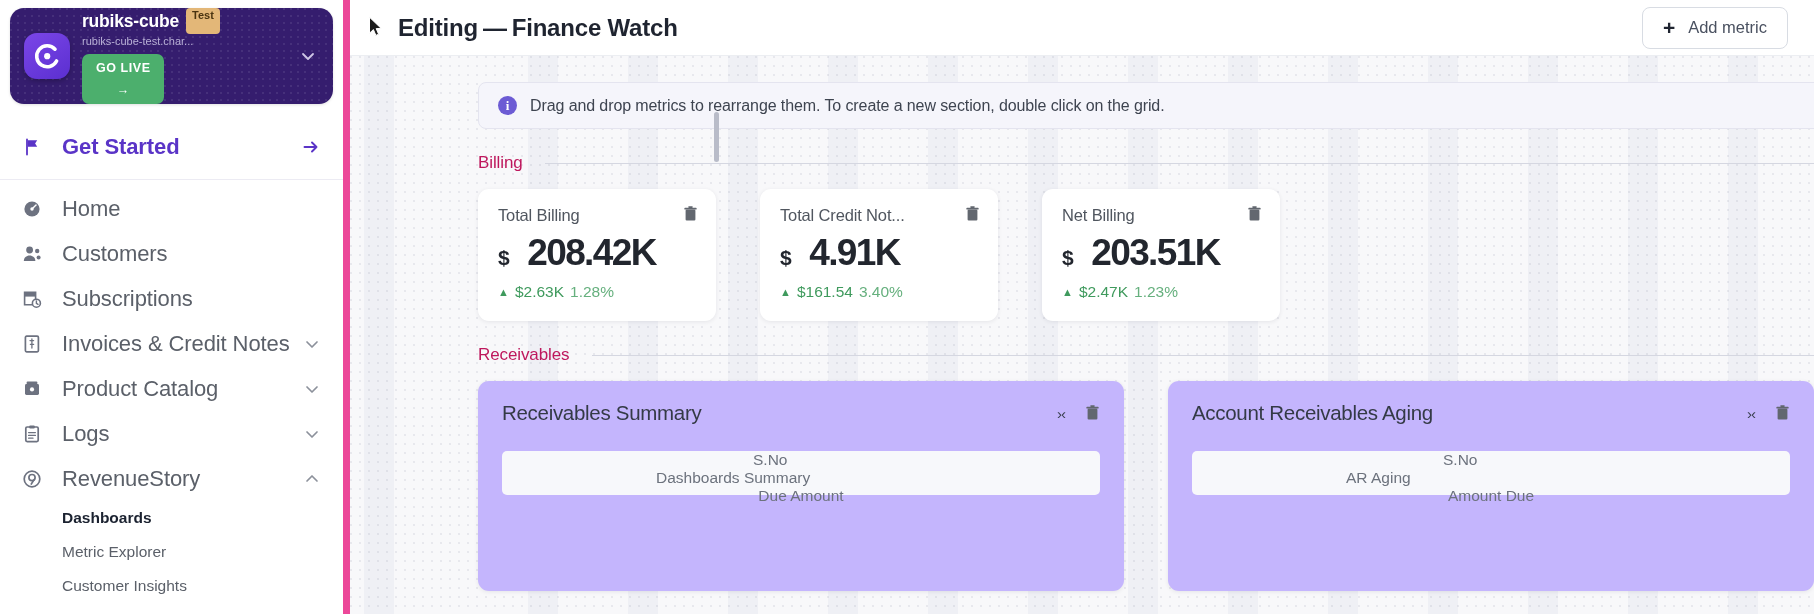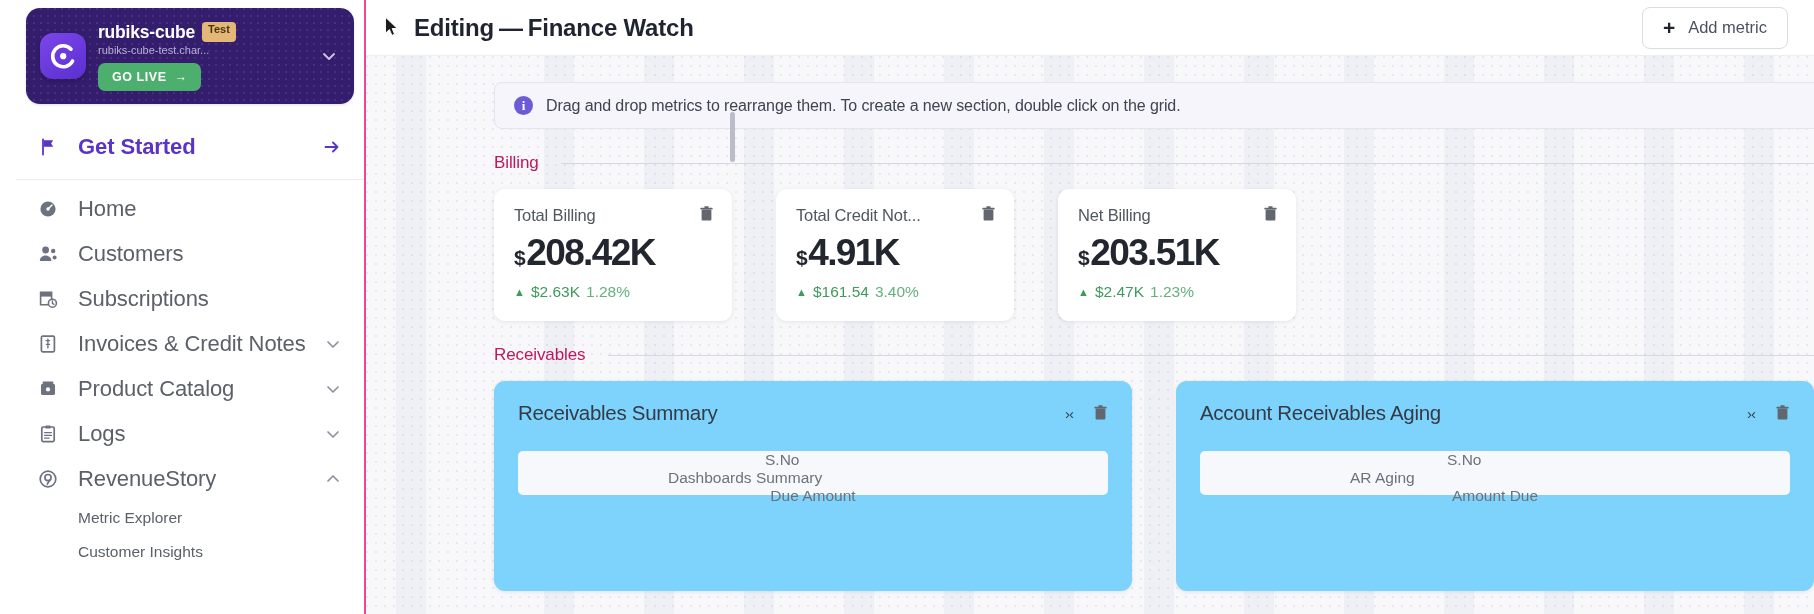--- a/index.html
+++ b/index.html
@@ -10,25 +10,24 @@
     font-family: "Liberation Sans", sans-serif;
     -webkit-font-smoothing: antialiased;
   }
 
   .app { position: relative; width: 1814px; height: 614px; display: flex; }
 
   
   .sidebar {
     width: 350px; height: 614px;
     background: #ffffff;
-    border-right: 2px solid #ec4899;
+    border-right: 7px solid #ec4899;
     position: relative;
     flex: 0 0 350px;
     overflow: hidden;
-    margin-left: 16px;
   }
 
   .workspace-card {
     margin: 8px 10px 0 10px;
     height: 96px;
     border-radius: 14px;
     background: #351d6e;
     background-image:
        radial-gradient(circle at 1px 1px, rgba(255,255,255,0.085) 1px, transparent 0);
     background-size: 7px 7px;
@@ -48,36 +47,37 @@
   }
   .ws-text { margin-left: 12px; flex: 1; min-width: 0; }
   .ws-title-row { display: flex; align-items: center; gap: 7px; }
   .ws-name {
     color: #ffffff; font-size: 17.5px; font-weight: bold;
     letter-spacing: -0.2px; white-space: nowrap;
   }
   .ws-badge {
     background: #e3b778; color: #4a3410;
     font-size: 11px; font-weight: bold;
-    padding: 1px 6px 6px 6px; border-radius: 4px;
+    padding: 1px 6px 12px 6px; border-radius: 4px;
     line-height: 1.25;
   }
   .ws-domain {
     color: #b9b0d6; font-size: 11px; margin-top: 1px;
     white-space: nowrap; overflow: hidden; text-overflow: ellipsis;
   }
   .golive {
     margin-top: 7px;
     display: inline-flex; align-items: center; gap: 8px;
     background: #4caf6d; color: #ffffff;
     border: none; border-radius: 7px;
     font-size: 12.5px; font-weight: bold; letter-spacing: 0.55px;
     padding: 7px 13px 7px 14px;
     cursor: pointer;
     font-family: "Liberation Sans", sans-serif;
+    flex-direction: column;
   }
   .ws-chevron {
     position: absolute; right: 16px; top: 50%; transform: translateY(-50%);
     color: #cfc7e6; cursor: pointer; line-height: 0;
   }
 
   
   .nav { margin-top: 20px; }
   .nav-row {
     display: flex; align-items: center;
@@ -236,33 +236,33 @@
     white-space: nowrap; overflow: hidden; text-overflow: ellipsis;
     max-width: 170px;
   }
   .mc-trash { margin-left: auto; color: #62676f; line-height: 0; cursor: pointer; }
   .mc-value {
     margin-top: 7px;
     display: flex; align-items: baseline;
     color: #22262e;
   }
   .mc-cur { font-size: 21px; font-weight: bold; letter-spacing: -0.5px; }
-  .mc-num { font-size: 37px; font-weight: bold; letter-spacing: -1.6px; margin-left: 1px; }
+  .mc-num { font-size: 37px; font-weight: bold; letter-spacing: -1.6px; margin-left: 18px; }
   .mc-delta {
     margin-top: 9px;
     display: flex; align-items: center; gap: 6px;
     font-size: 15.5px; color: #3f9a5d;
   }
   .mc-delta .tri { font-size: 11px; line-height: 1; color: #3f9a5d; }
   .mc-delta .pct { color: #66b07e; }
 
   .panels-row { display: flex; gap: 44px; margin-top: 16px; }
   .panel {
     width: 656px;
-    background: #7dd3fc;
+    background: #c4b5fd;
     border-radius: 11px;
     box-shadow: 0 1px 4px rgba(30,35,60,0.09);
     padding: 20px 24px 16px 24px;
     height: 210px;
     overflow: hidden;
   }
   .panel-head { display: flex; align-items: center; }
   .panel-title { font-size: 20.5px; color: #343a46; letter-spacing: -0.3px; white-space: nowrap; }
   .panel-tools { margin-left: auto; display: flex; align-items: center; gap: 20px; }
   .collapse-icon { color: #3a4050; font-size: 15px; letter-spacing: -1px; cursor: pointer; line-height: 1; }
@@ -421,20 +421,21 @@
             </svg>
         </span>
         <span class="nav-label">RevenueStory</span>
         <span class="nav-caret">
           <svg width="18" height="18" viewBox="0 0 18 18">
               <path d="M4 11l5-5 5 5" fill="none" stroke="currentColor" stroke-width="1.7" stroke-linecap="round" stroke-linejoin="round"></path>
             </svg>
         </span>
       </div>
 
+      <div class="nav-sub active">Dashboards</div>
       <div class="nav-sub">Metric Explorer</div>
       <div class="nav-sub">Customer Insights</div>
 
     </nav>
   </aside>
 
   <section class="main">
 
     <header class="topbar">
       <span class="cursor-arrow">

